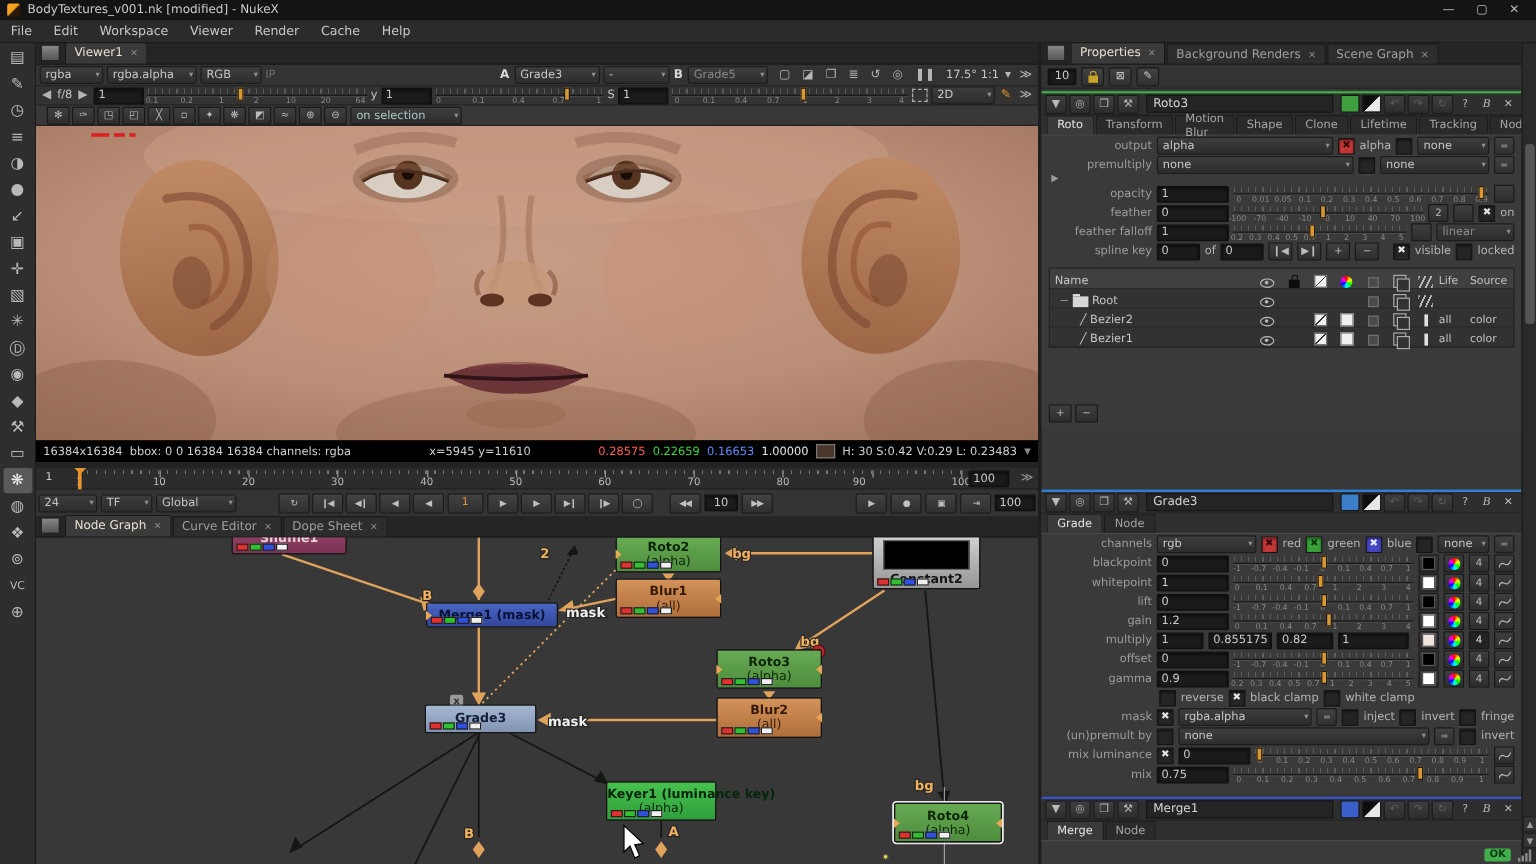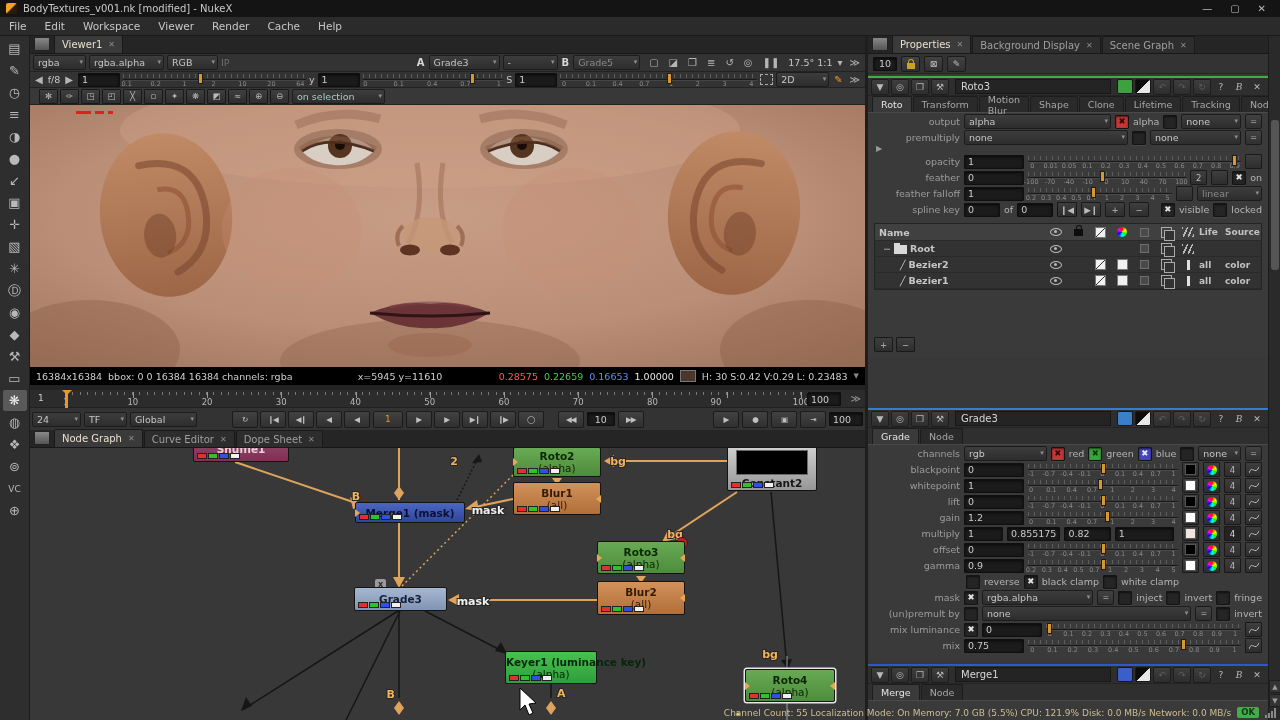--- a/index.html
+++ b/index.html
@@ -113,21 +113,21 @@
   .cb.r{background:#c23737;color:#3a0404;} .cb.g{background:#3aa33a;color:#063a06;} .cb.b{background:#4646c2;color:#e8e8ff;}
   .cbl{color:#b4b4b4;font-size:9.5px;}
   .eqbtn{width:15px;height:13px;background:linear-gradient(#424242,#303030);border:1px solid #1b1b1b;border-radius:2px;color:#a8a8a8;font-size:8px;display:inline-flex;align-items:center;justify-content:center;flex-shrink:0;}
   .sbtn{width:15px;height:13px;background:linear-gradient(#3e3e3e,#2e2e2e);border:1px solid #191919;display:inline-flex;align-items:center;justify-content:center;font-size:8.5px;color:#bbb;flex-shrink:0;border-radius:1px;}
   .sbtn.pressed{background:#232323;color:#ddd;}
   .sw{width:9px;height:9px;border:1px solid #555;}
   .wheel{width:10px;height:10px;border-radius:50%;background:conic-gradient(#f00,#ff0,#0f0,#0ff,#00f,#f0f,#f00);}
   .collapse-arrow{color:#9a9a9a;font-size:8px;padding-left:8px;height:8px;line-height:8px;}
   
   .shape-table{margin:6px 6px 0 6px;border:1px solid #242424;background:#323232;}
-  .strow{display:flex;align-items:center;height:15px;border-bottom:1px solid #2a2a2a;font-weight:bold;}
+  .strow{display:flex;align-items:flex-end;height:15px;border-bottom:1px solid #2a2a2a;}
   .strow.hdr{background:#404040;color:#c2c2c2;height:16px;}
   .st-name{flex:1;padding-left:4px;display:flex;align-items:center;gap:3px;font-size:9.5px;color:#c6c6c6;}
   .st-c{width:22px;display:flex;align-items:center;justify-content:center;flex-shrink:0;}
   .st-life{width:26px;font-size:9px;color:#c2c2c2;} .st-src{width:36px;font-size:9px;color:#c2c2c2;}
   .ic-eye{width:10px;height:6px;border:1px solid #b9b9b9;border-radius:50%;position:relative;}
   .ic-eye::after{content:"";position:absolute;left:3px;top:1px;width:3px;height:3px;background:#b9b9b9;border-radius:50%;}
   .ic-lockb{width:9px;height:7px;background:#0d0d0d;position:relative;}
   .ic-lockb::before{content:"";position:absolute;left:2px;top:-4px;width:4px;height:4px;border:1px solid #0d0d0d;border-bottom:none;border-radius:3px 3px 0 0;}
   .ic-blend{width:11px;height:11px;background:linear-gradient(135deg,#f0f0f0 46%,#333 46%,#333 54%,#f0f0f0 54%);border:1px solid #777;box-sizing:border-box;}
   .ic-wsq{width:11px;height:11px;background:#f0f0f0;border:1px solid #777;box-sizing:border-box;}
@@ -699,21 +699,21 @@
   <div id="right-divider" class="abs"></div>
 
   <div id="right-panel" class="abs">
     <div id="props-tabbar" class="abs tabbar" style="width:400px;height:18px">
       <div class="pane-icon"></div>
     <div class="tab active">
           <span>Properties</span>
           <span class="x">✕</span>
         </div>
         <div class="tab">
-          <span>Background Display</span>
+          <span>Background Renders</span>
           <span class="x">✕</span>
         </div>
         <div class="tab">
           <span>Scene Graph</span>
           <span class="x">✕</span>
         </div>
       </div>
     <div id="props-toolbar">
       <span class="fld" style="width:16px;justify-content:center">10</span>
       <span class="mini-btn">
@@ -1344,21 +1344,20 @@
     </div>
   </div>
 
   <div id="vscroll" class="abs">
     <div id="vthumb"></div>
     <div class="sarrow" style="top:644px">▲</div>
     <div class="sarrow" style="top:658px">▼</div>
   </div>
 
   <div id="statusbar" class="abs">
-    <span id="status-text">Channel Count: 55  Localization Mode: On  Memory: 7.0 GB (5.5%)  CPU: 121.9%  Disk: 0.0 MB/s  Network: 0.0 MB/s</span>
     <span id="ok-badge">OK</span>
     <span class="signal">
         <i style="height:3px"></i>
         <i style="height:5px"></i>
         <i style="height:7px"></i>
         <i style="height:10px"></i>
       </span>
   </div>
 
 

